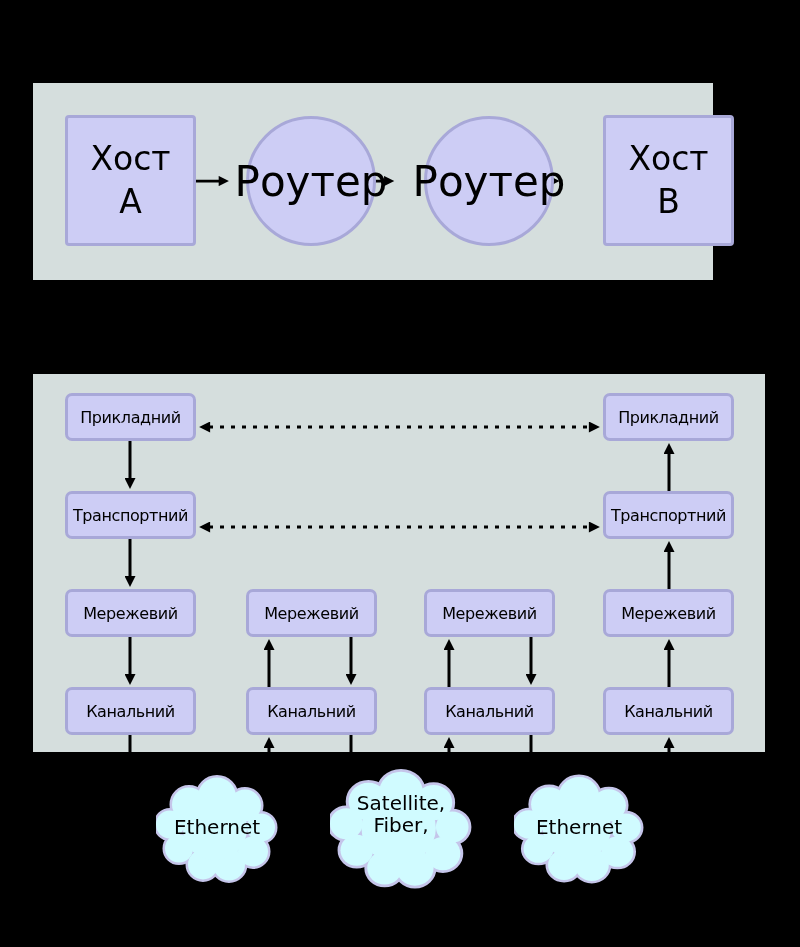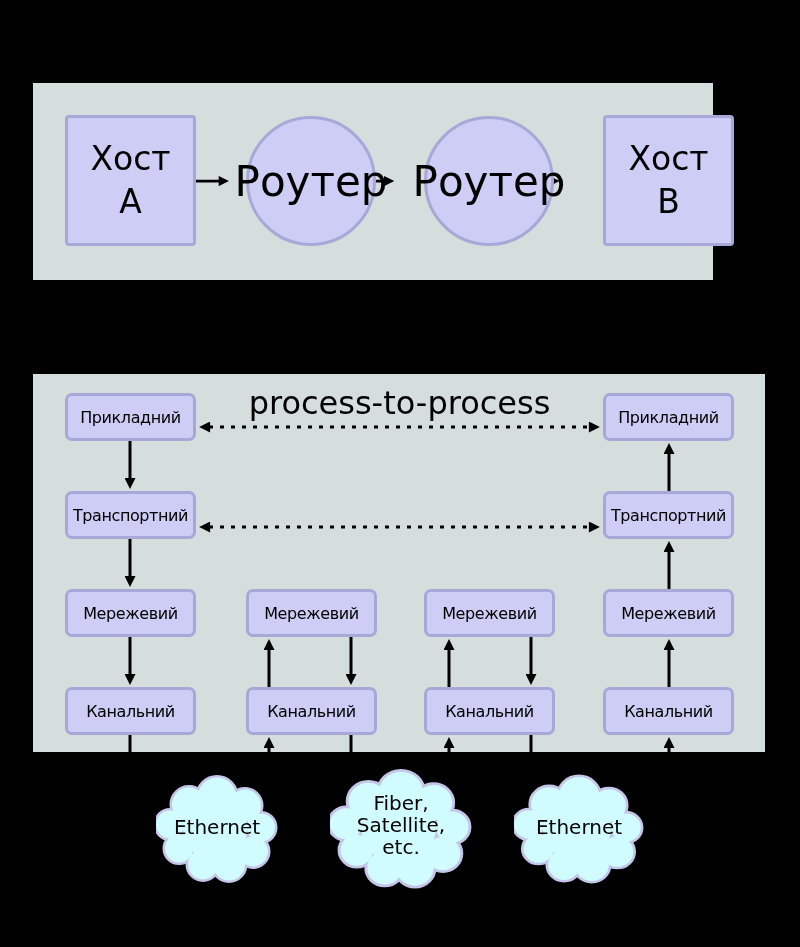--- a/index.html
+++ b/index.html
@@ -105,21 +105,20 @@
       <line x1="498" y1="263" x2="498" y2="301" marker-end="url(#ah-stack)"></line>
       <line x1="416" y1="378" x2="416" y2="373" marker-end="url(#ah-stack)"></line>
       <line x1="498" y1="361" x2="498" y2="378"></line>
 
       <line x1="636" y1="117" x2="636" y2="79" marker-end="url(#ah-stack)"></line>
       <line x1="636" y1="215" x2="636" y2="177" marker-end="url(#ah-stack)"></line>
       <line x1="636" y1="313" x2="636" y2="275" marker-end="url(#ah-stack)"></line>
       <line x1="636" y1="378" x2="636" y2="373" marker-end="url(#ah-stack)"></line>
     </svg>
 
-    <div class="annot" style="top:12px;">process-to-process</div>
 
     <div class="layerbox" style="left:32px;top:19px;">Прикладний</div>
     <div class="layerbox" style="left:32px;top:117px;">Транспортний</div>
     <div class="layerbox" style="left:32px;top:215px;">Мережевий</div>
     <div class="layerbox" style="left:32px;top:313px;">Канальний</div>
 
     <div class="layerbox" style="left:213px;top:215px;">Мережевий</div>
     <div class="layerbox" style="left:213px;top:313px;">Канальний</div>
 
     <div class="layerbox" style="left:391px;top:215px;">Мережевий</div>
@@ -183,23 +182,22 @@
         <circle cx="105" cy="56" r="14"></circle>
           <circle cx="97" cy="80" r="15"></circle>
           <circle cx="73" cy="93" r="16"></circle>
         <circle cx="47" cy="93" r="15"></circle>
           <circle cx="23" cy="77" r="14"></circle>
           <circle cx="14" cy="53" r="14"></circle>
         <circle cx="59" cy="57" r="32"></circle>
       </g>
     </svg>
     <div class="cloud-label" style="left:330px;top:40px;width:142px;">
+      <span class="nl">Satellite,</span>
       <span class="nl">Fiber,</span>
-      <span class="nl">Satellite,</span>
-      <span class="nl">etc.</span>
     </div>
 
     <svg class="cloud" style="left:514px;top:19px;" width="130" height="113" viewBox="0 0 122 112" preserveAspectRatio="none">
       <g>
         <circle cx="33" cy="33" r="17"></circle>
           <circle cx="61" cy="25" r="19"></circle>
           <circle cx="89" cy="34" r="16"></circle>
         <circle cx="105" cy="56" r="14"></circle>
           <circle cx="97" cy="80" r="15"></circle>
           <circle cx="73" cy="93" r="16"></circle>

